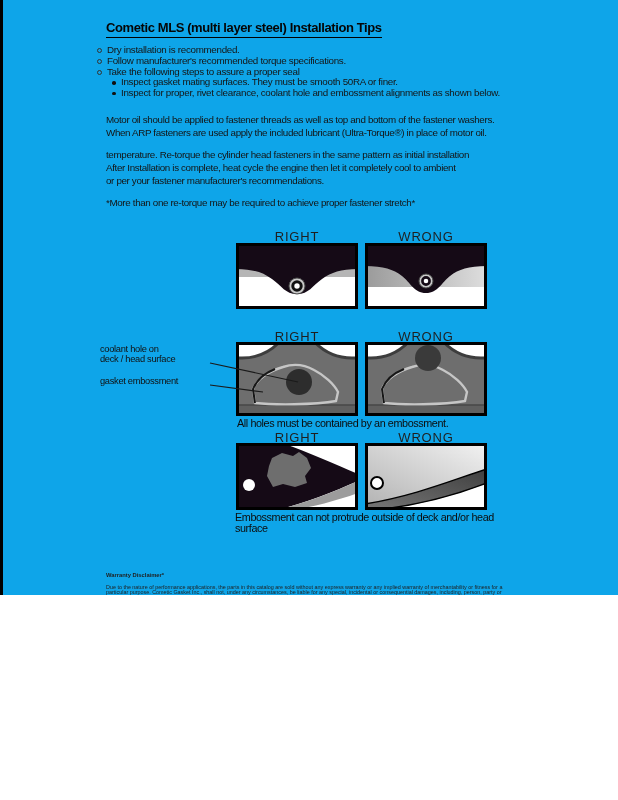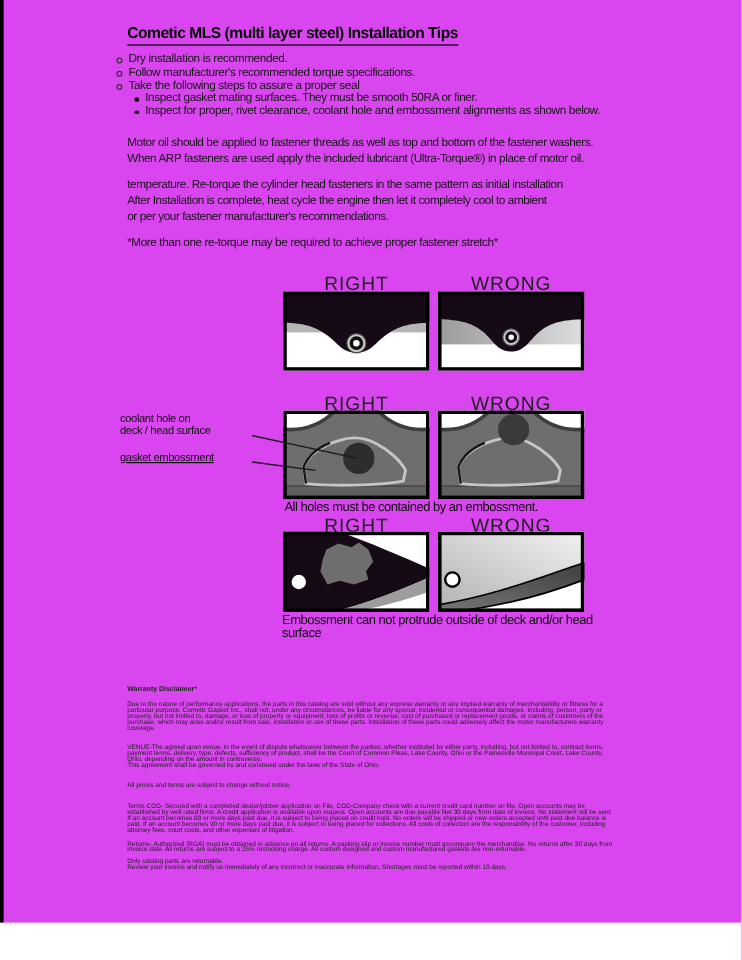--- a/index.html
+++ b/index.html
@@ -1,17 +1,17 @@
 <!DOCTYPE html>
 <html><head>
 <meta charset="utf-8">
 <style>
   html,body{margin:0;padding:0;background:#ffffff;}
   .page{
-    position:relative;width:618px;height:769px;background:#d946ef;overflow:hidden;
+    position:relative;width:618px;height:595px;background:#0ea5e9;overflow:hidden;
     font-family:"Liberation Sans",sans-serif;color:#1a1a1a;
   }
   .edge-rule{position:absolute;left:0;top:0;width:3px;height:800px;background:#000;}
 
   .doc-title{
     position:absolute;left:106px;top:20px;
     font-size:13px;font-weight:bold;letter-spacing:-0.4px;color:#050505;
     border-bottom:1.6px solid #000;padding-bottom:2px;white-space:nowrap;
   }
 
@@ -21,21 +21,21 @@
   .sb-row{position:relative;padding-left:24px;white-space:nowrap;}
   .sb-dot{position:absolute;left:15px;top:3.6px;width:3.6px;height:3.6px;background:#111;border-radius:50%;}
 
   .diesel{position:absolute;left:106px;top:113px;font-size:9.8px;letter-spacing:-0.35px;line-height:13px;color:#141414;}
   .diesel-h{font-weight:bold;font-size:11.5px;letter-spacing:-0.3px;margin:0 0 6px 0;color:#050505;}
   .d-line{white-space:nowrap;}
   .d-gap{height:9px;}
 
   .rw-label{
     position:absolute;width:122px;text-align:center;
-    font-size:16px;letter-spacing:0.8px;color:#1f1f1f;white-space:nowrap;
+    font-size:13px;letter-spacing:0.8px;color:#1f1f1f;white-space:nowrap;
   }
   .dbox{position:absolute;width:122px;}
   .dbox svg{display:block;width:122px;height:100%;}
   .cap{
     position:absolute;font-size:10.8px;letter-spacing:-0.4px;line-height:11px;color:#0c0c0c;
   }
 
   .anno{
     position:absolute;width:108px;
     font-size:9.3px;letter-spacing:-0.3px;line-height:9.5px;color:#111;
@@ -108,21 +108,21 @@
     </svg>
   </div>
 
   <div class="rw-label" style="left:236px;top:329px;">RIGHT</div>
   <div class="rw-label" style="left:365px;top:329px;">WRONG</div>
 
   <div class="anno" style="left:100px;top:345px;">
     <div>coolant hole on</div>
     <div>deck / head surface</div>
   </div>
-  <div class="anno" style="left:100px;top:377px;text-decoration:underline;">gasket embossment</div>
+  <div class="anno" style="left:100px;top:377px;">gasket embossment</div>
 
   <div class="dbox" style="left:236px;top:342px;height:74px;">
     <svg viewBox="0 0 122 74">
       <rect width="122" height="74" fill="#6e6e6e"></rect>
       <rect y="63" width="122" height="11" fill="#5f5f5f"></rect>
       <line x1="0" y1="63" x2="122" y2="63" stroke="#474747" stroke-width="1.4"></line>
       <circle cx="6" cy="-36" r="52" fill="#ffffff" stroke="#3d3d3d" stroke-width="3"></circle>
       <circle cx="116" cy="-36" r="52" fill="#ffffff" stroke="#3d3d3d" stroke-width="3"></circle>
       <path d="M19,61 L17,47 C21,37 33,29 47,25 C59,21 69,23 78,28 C88,33 98,42 102,50 L100,59 C78,63 38,63 19,61 Z" fill="none" stroke="#c6c6c6" stroke-width="2.4"></path>
       <path d="M19,61 L17,47 C21,37 29,31 39,27" fill="none" stroke="#161616" stroke-width="2"></path>

